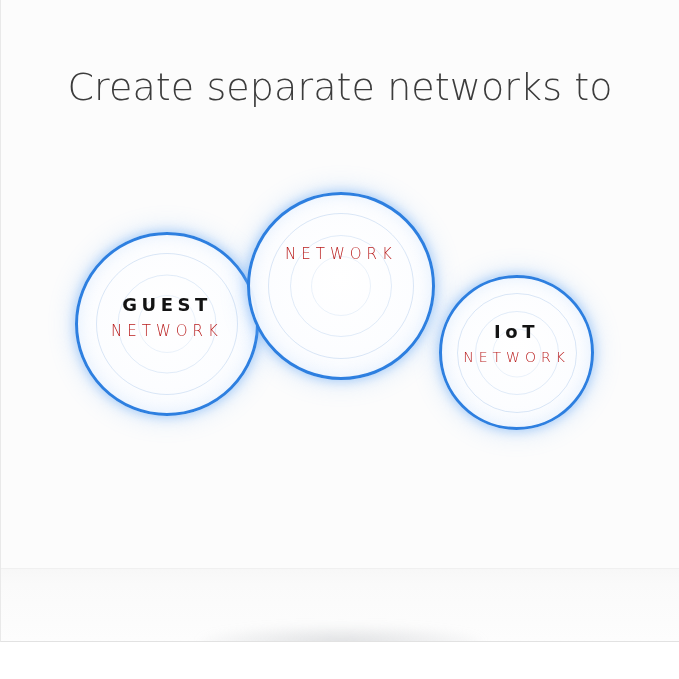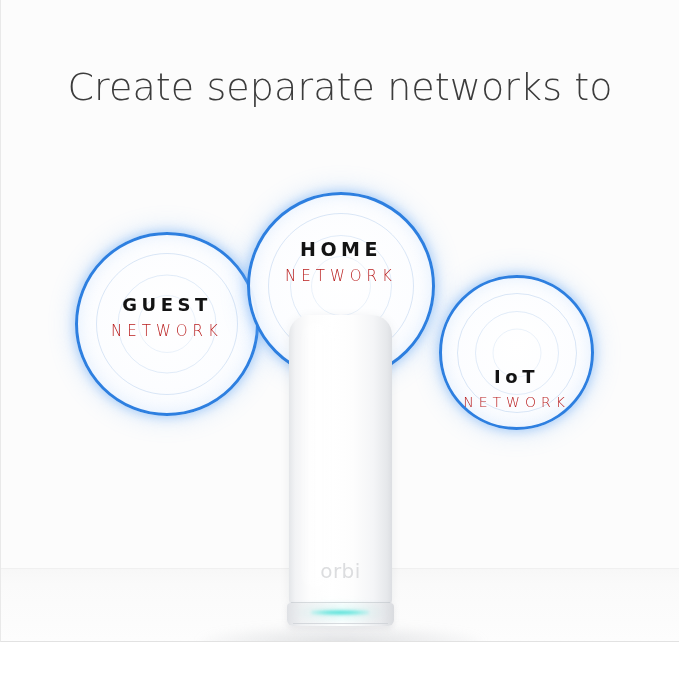--- a/index.html
+++ b/index.html
@@ -140,21 +140,21 @@
   #net-home .labels { top: 46px; }
   #net-home .title  { font-size: 19px; }
   #net-home .sub    { font-size: 15px; margin-top: 7px; }
 
   
   #net-iot { left: 438px; top: 275px; width: 155px; height: 155px; }
   #net-iot .ring2 { width: 118px; height: 118px; }
   #net-iot .ring3 { width: 82px;  height: 82px;  }
   #net-iot .ring4 { width: 47px;  height: 47px;  }
   #net-iot .labels { top: 46px; }
-  #net-iot .title  { font-size: 18px; margin-top: 45px; }
+  #net-iot .title  { font-size: 18px; }
   #net-iot .sub    { font-size: 14px; margin-top: 7px; }
 
   
   #router {
     position: absolute;
     left: 288px;
     top: 315px;
     width: 103px;
     height: 310px;
   }
@@ -272,44 +272,33 @@
         <span class="sub">NETWORK</span>
       </div>
     </div>
 
     <div class="net" id="net-home">
       <div class="outer-ring"></div>
       <div class="ring2"></div>
       <div class="ring3"></div>
       <div class="ring4"></div>
       <div class="labels">
-        <span class="title">HOME</span>
         <span class="sub">NETWORK</span>
       </div>
     </div>
 
     <div class="net" id="net-iot">
       <div class="outer-ring"></div>
       <div class="ring2"></div>
       <div class="ring3"></div>
       <div class="ring4"></div>
       <div class="labels">
         <span class="title">IoT</span>
         <span class="sub">NETWORK</span>
       </div>
     </div>
 
   </div>
 
   <div class="floor-shadow"></div>
 
-  <div id="router">
-    <div class="router-body"></div>
-    <div class="router-sheen"></div>
-    <div class="router-logo">orbi</div>
-    <div class="router-seam"></div>
-    <div class="router-base"></div>
-    <div class="router-led-glow"></div>
-    <div class="router-led"></div>
-    <div class="router-footline"></div>
-  </div>
 
 </div>
 
 </body></html>

